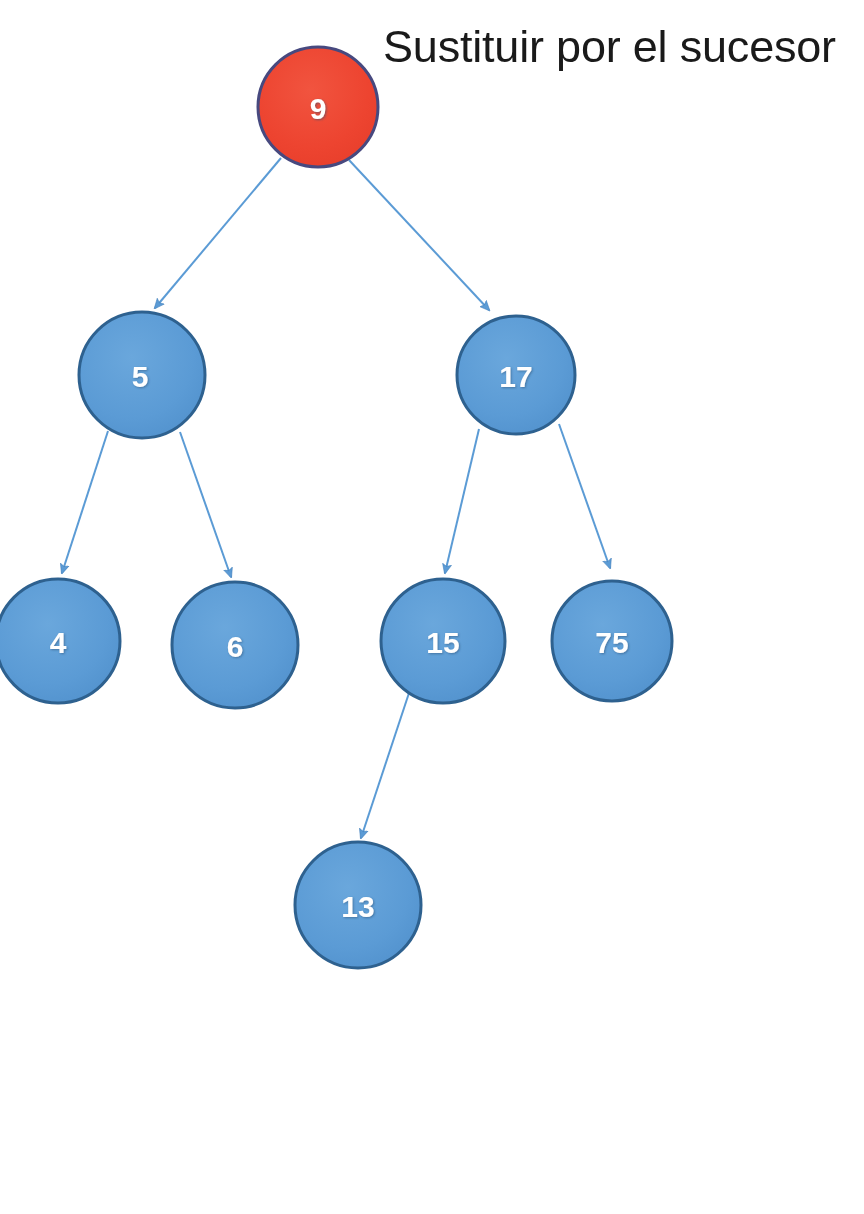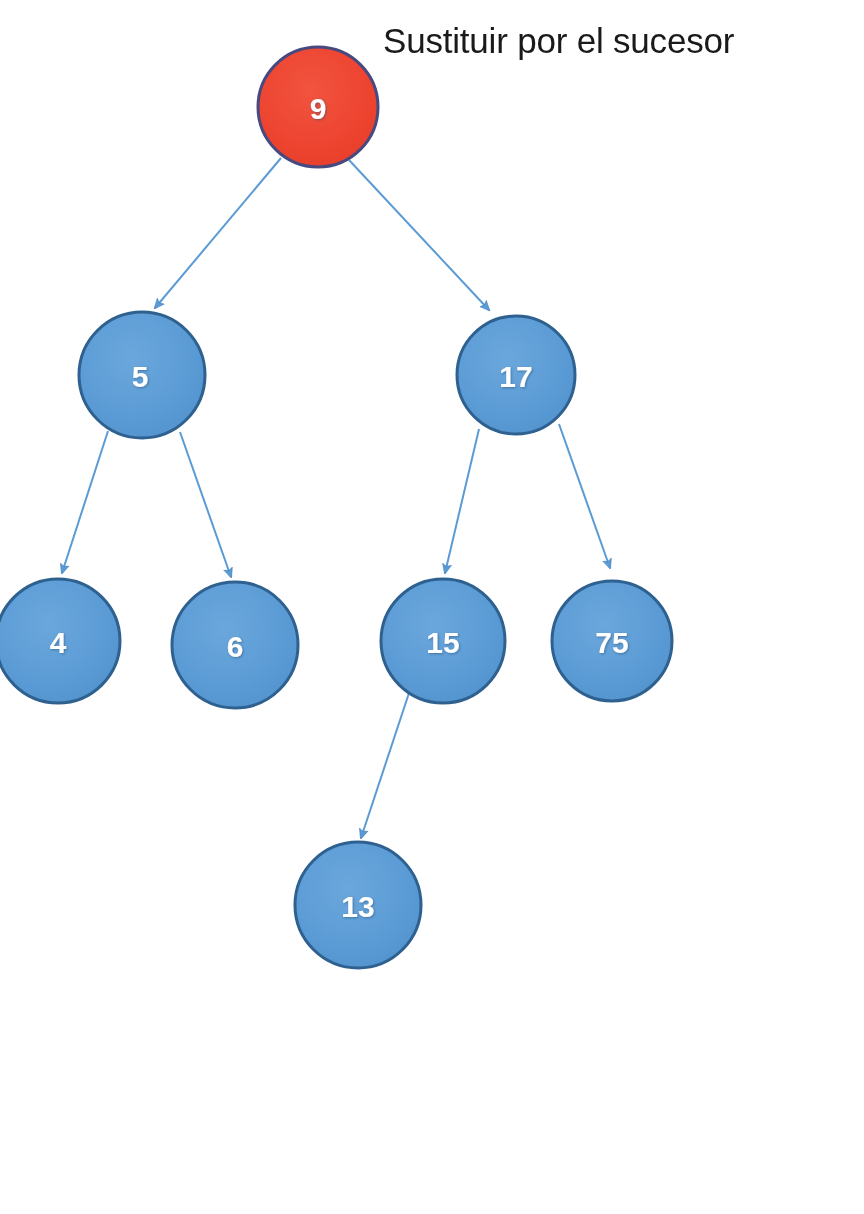--- a/index.html
+++ b/index.html
@@ -24,21 +24,21 @@
     top: 0;
     width: 864px;
     height: 1214px;
     display: block;
   }
   #title {
     position: absolute;
     left: 383px;
     top: 22px;
     font-family: "Liberation Sans", sans-serif;
-    font-size: 35px;
+    font-size: 45px;
     font-weight: 400;
     color: #1a1a1a;
     letter-spacing: -0.2px;
     white-space: nowrap;
     line-height: 1.1;
   }
   .node-label {
     fill: #ffffff;
     font-family: "Liberation Sans", sans-serif;
     font-size: 30px;

